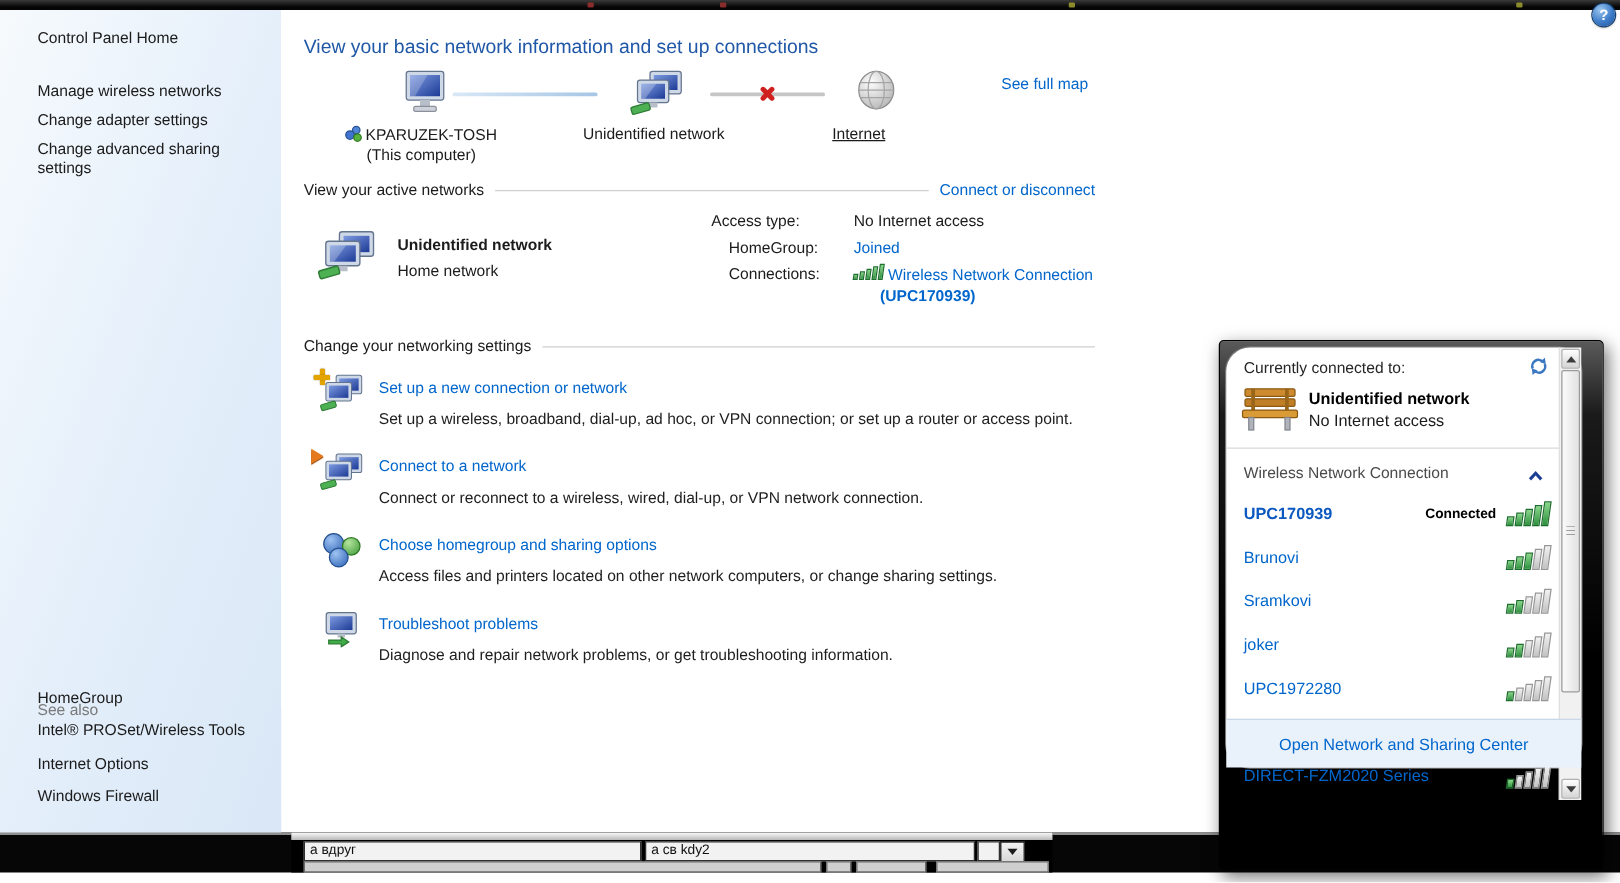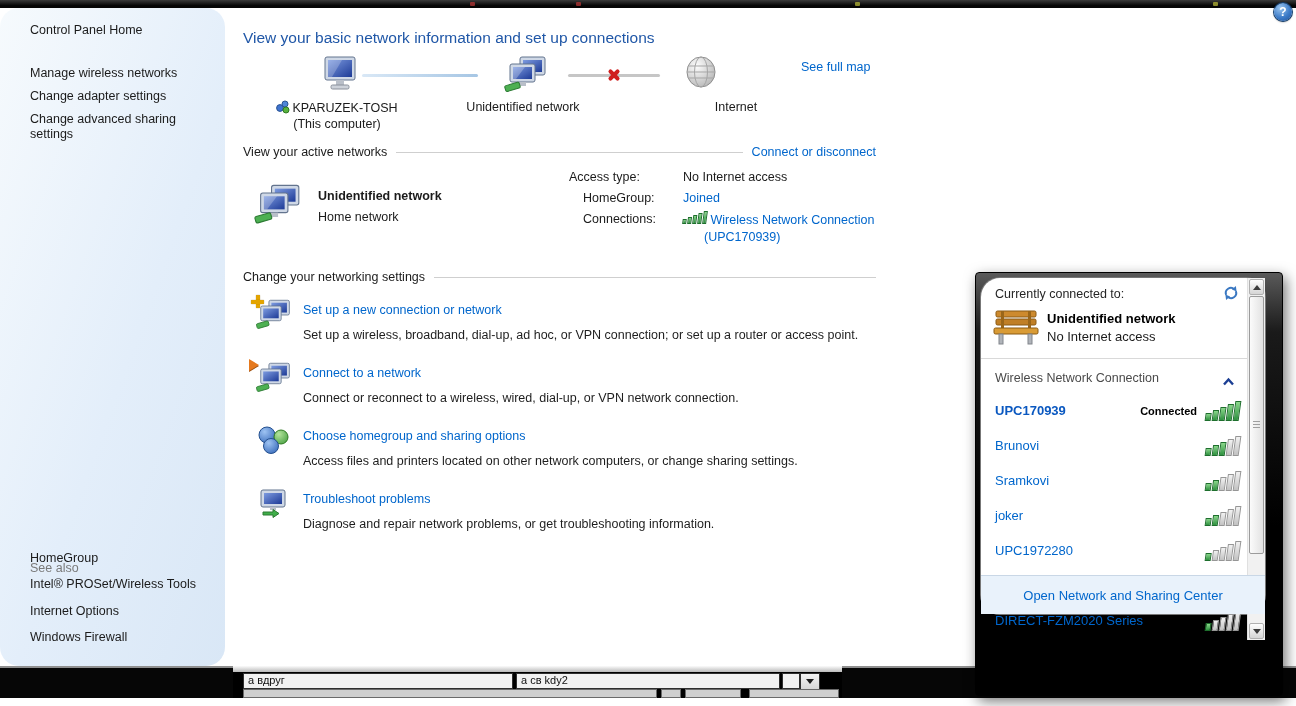--- a/index.html
+++ b/index.html
@@ -10,21 +10,21 @@
   
   .topbar{left:0;top:0;width:1296px;height:8px;background:linear-gradient(#3a3a3a,#050505 70%);z-index:5;}
   .speck{position:absolute;top:2px;width:5px;height:4px;border-radius:1px;opacity:.8;}
   .help-btn{right:4px;top:3px;width:18px;height:18px;border-radius:50%;z-index:20;cursor:pointer;
     background:radial-gradient(circle at 35% 28%,#9cc6ef,#3d7cc9 55%,#1d4f97);
     color:#fff;font-size:12px;font-weight:bold;text-align:center;line-height:18px;
     box-shadow:0 0 0 1px #16406f, 0 1px 2px rgba(0,0,0,.5);}
 
   
   .sidebar{left:0;top:8px;width:225px;height:658px;z-index:2;
-    background:linear-gradient(110deg,#f6fafd 0%,#e3eefa 55%,#d9e7f6 100%);border-radius:19px;}
+    background:linear-gradient(110deg,#f6fafd 0%,#e3eefa 55%,#d9e7f6 100%);}
   .side-item{position:absolute;left:30px;font-size:12.5px;color:#1b1b1b;cursor:pointer;width:180px;line-height:15px;}
   .side-muted{color:#7a7a7a;cursor:default;margin-top:36px;}
 
   
   .content{left:225px;top:8px;width:1071px;height:558px;background:#fff;z-index:2;}
   .page-title{left:18px;top:21px;font-size:15.5px;color:#2057a7;}
   .link{color:#0066cc;cursor:pointer;text-decoration:none;}
   .txt{font-size:12.5px;color:#1b1b1b;}
 
   .map-label{position:absolute;text-align:center;font-size:12.5px;color:#1b1b1b;}
@@ -180,21 +180,21 @@
     <div class="abs map-label" style="left:32px;top:92px;width:160px;">
       <span style="display:inline-block;vertical-align:-2px;margin-right:2px;">
         <svg width="14" height="14" viewBox="0 0 14 14">
           <circle cx="9" cy="4" r="3" fill="#4f86d8" stroke="#2b5492"></circle>
           <circle cx="4" cy="8" r="3.4" fill="#3f74d0" stroke="#2b5492"></circle>
           <circle cx="10" cy="10" r="3" fill="#58b23e" stroke="#2f7a22"></circle>
         </svg></span><span>KPARUZEK-TOSH</span><br>
       <span>(This computer)</span>
     </div>
     <div class="abs map-label" style="left:238px;top:92px;width:120px;">Unidentified network</div>
-    <div class="abs map-label" style="left:461px;top:92px;width:100px;">Internet</div>
+    <div class="abs map-label" style="left:412px;top:92px;width:100px;text-decoration:underline;">Internet</div>
     <div class="abs link" style="left:576px;top:52px;font-size:12.5px;">See full map</div>
 
     <div class="abs sect-row" style="left:18px;top:137px;width:633px;">
       <span class="sect-label">View your active networks</span>
       <span class="sect-line"></span>
       <span class="link" style="font-size:12.5px;">Connect or disconnect</span>
     </div>
 
     <div class="abs" style="left:28px;top:176px;">
       <svg width="48" height="42" viewBox="0 0 44 38">
@@ -217,21 +217,21 @@
     <div class="abs txt" style="left:358px;top:204px;">Connections:</div>
     <div class="abs" style="left:458px;top:203px;width:220px;font-size:12.5px;line-height:17px;">
       <span id="mini-signal-slot"><span class="sig sig-sm">
             <i class="on"></i>
             <i class="on"></i>
             <i class="on"></i>
             <i class="on"></i>
             <i class="on"></i>
           </span></span>
       <span class="link">Wireless Network Connection</span><br>
-      <span class="link" style="margin-left:21px;">(UPC170939)</span>
+      <span class="link" style="margin-left:21px;font-weight:bold;">(UPC170939)</span>
     </div>
 
     <div class="abs sect-row" style="left:18px;top:262px;width:633px;">
       <span class="sect-label">Change your networking settings</span>
       <span class="sect-line"></span>
     </div>
 
     <div class="abs" style="left:30px;top:291px;">
       <svg width="36" height="32" viewBox="0 0 44 38">
         <rect x="17" y="1" width="25" height="18" rx="2" fill="#cfd8e6" stroke="#63748e"></rect>

